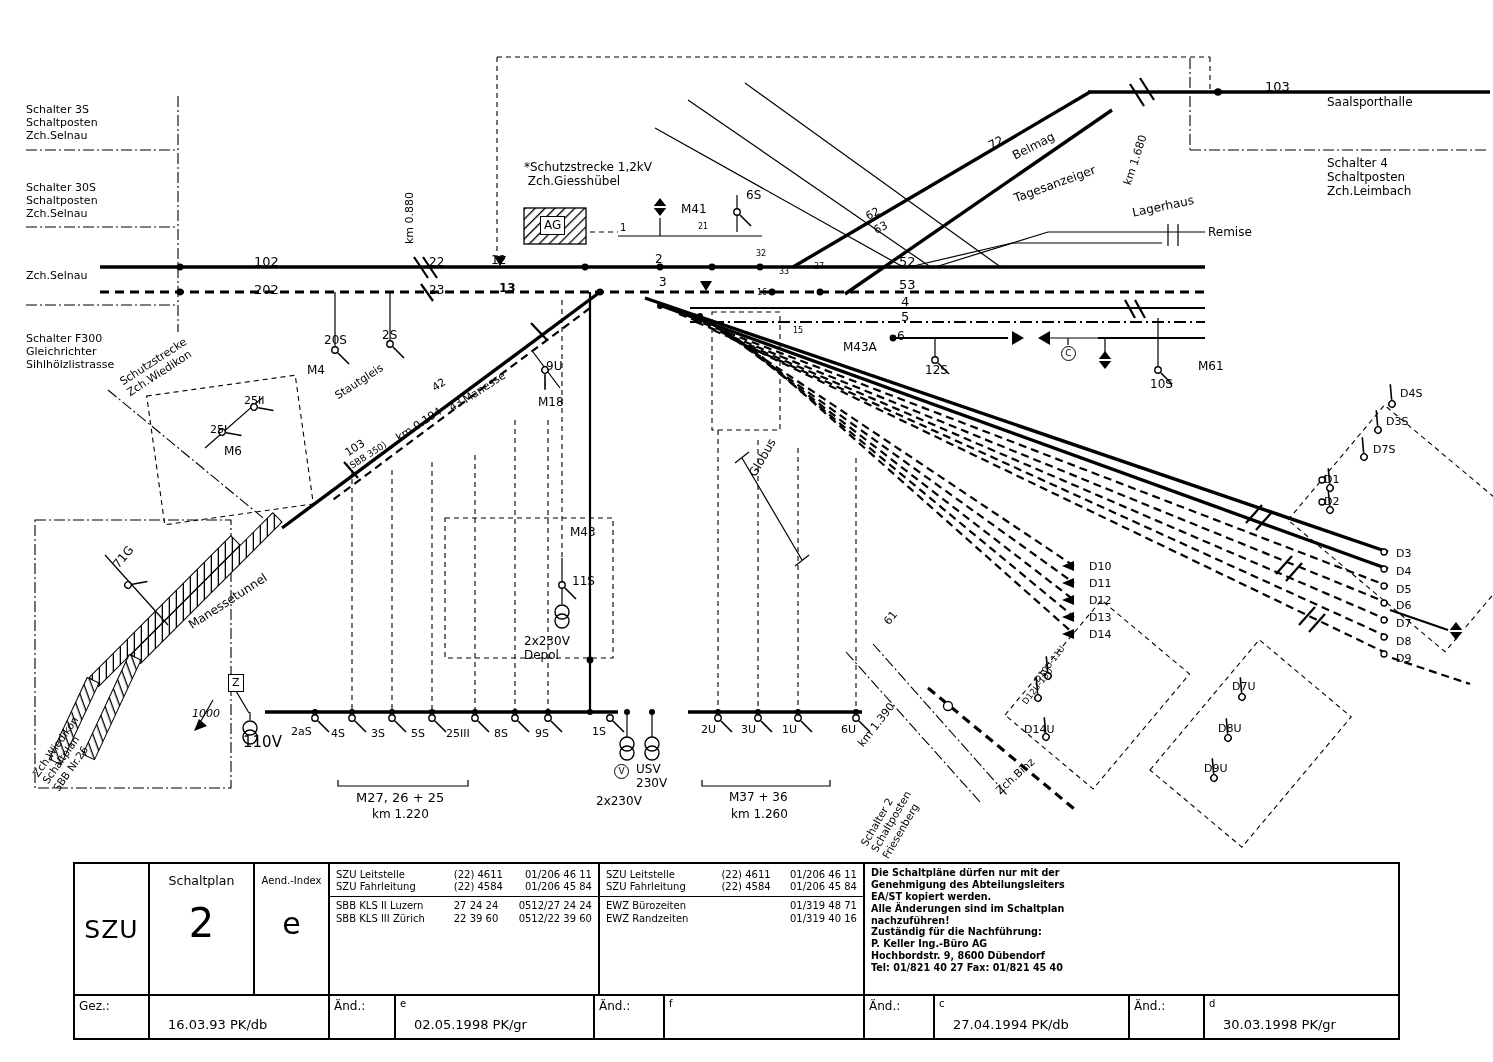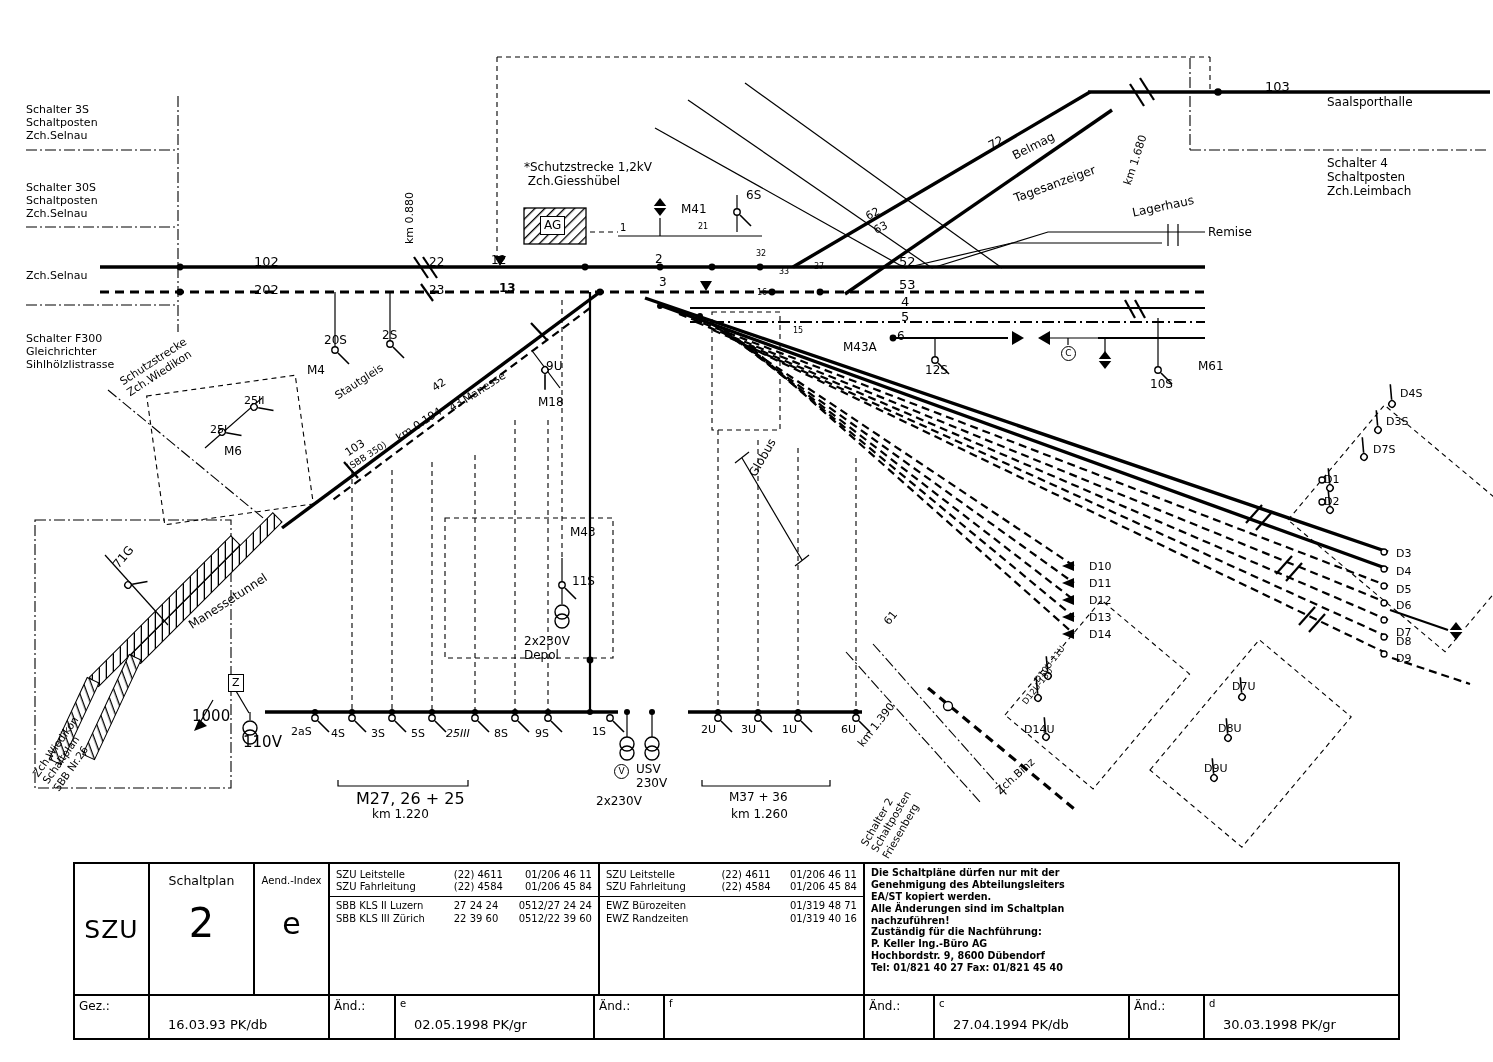--- a/index.html
+++ b/index.html
@@ -390,35 +390,35 @@
       <div class="lbl" style="left: 572px; top: 574px; font-size: 12px;">11S</div>
       <div class="lbl" style="left: 524px; top: 634px; font-size: 12px;">2x230V
 Depol</div>
       <div class="lbl" style="left: 746px; top: 472px; font-size: 12px; transform: rotate(-60deg);">Globus</div>
       <div class="lbl" style="left: 110px; top: 562px; font-size: 12px; transform: rotate(-50deg);">71G</div>
       <div class="lbl" style="left: 186px; top: 620px; font-size: 12px; transform: rotate(-33deg);">Manessetunnel</div>
       <div class="lbl" style="left: 30px; top: 772px; font-size: 10.5px; transform: rotate(-55deg);">Zch.Wiedikon
 Schaltplan
 SBB Nr.26</div>
       <div class="lbl boxed" style="left: 228px; top: 674px; font-size: 11px;">Z</div>
-      <div class="lbl" style="left: 192px; top: 708px; font-size: 15px;">1000</div>
+      <div class="lbl" style="left: 192px; top: 708px; font-size: 11px; font-style: italic;">1000</div>
       <div class="lbl" style="left: 243px; top: 734px; font-size: 15px;">110V</div>
       <div class="lbl" style="left: 291px; top: 726px; font-size: 11px;">2aS</div>
       <div class="lbl" style="left: 331px; top: 728px; font-size: 11px;">4S</div>
       <div class="lbl" style="left: 371px; top: 728px; font-size: 11px;">3S</div>
       <div class="lbl" style="left: 411px; top: 728px; font-size: 11px;">5S</div>
-      <div class="lbl" style="left: 446px; top: 728px; font-size: 11px; font-style: italic;">25III</div>
+      <div class="lbl" style="left: 446px; top: 728px; font-size: 11px;">25III</div>
       <div class="lbl" style="left: 494px; top: 728px; font-size: 11px;">8S</div>
       <div class="lbl" style="left: 535px; top: 728px; font-size: 11px;">9S</div>
       <div class="lbl" style="left: 592px; top: 726px; font-size: 11px;">1S</div>
       <div class="lbl" style="left: 636px; top: 762px; font-size: 12px;">USV
 230V</div>
       <div class="lbl circled" style="left: 614px; top: 764px; font-size: 9px;">V</div>
       <div class="lbl" style="left: 596px; top: 794px; font-size: 12px;">2x230V</div>
-      <div class="lbl" style="left: 356px; top: 790px; font-size: 16px;">M27, 26 + 25</div>
+      <div class="lbl" style="left: 356px; top: 790px; font-size: 13px;">M27, 26 + 25</div>
       <div class="lbl" style="left: 372px; top: 807px; font-size: 12px;">km 1.220</div>
       <div class="lbl" style="left: 701px; top: 724px; font-size: 11px;">2U</div>
       <div class="lbl" style="left: 741px; top: 724px; font-size: 11px;">3U</div>
       <div class="lbl" style="left: 782px; top: 724px; font-size: 11px;">1U</div>
       <div class="lbl" style="left: 841px; top: 724px; font-size: 11px;">6U</div>
       <div class="lbl" style="left: 729px; top: 790px; font-size: 12px;">M37 + 36</div>
       <div class="lbl" style="left: 731px; top: 807px; font-size: 12px;">km 1.260</div>
       <div class="lbl" style="left: 856px; top: 742px; font-size: 11px; transform: rotate(-52deg);">km 1.390</div>
       <div class="lbl" style="left: 858px; top: 842px; font-size: 10.5px; transform: rotate(-60deg);">Schalter 2
 Schaltposten
@@ -426,21 +426,21 @@
       <div class="lbl" style="left: 994px; top: 788px; font-size: 11px; transform: rotate(-42deg);">Zch.Binz</div>
       <div class="lbl" style="left: 1400px; top: 388px; font-size: 11px;">D4S</div>
       <div class="lbl" style="left: 1386px; top: 416px; font-size: 11px;">D3S</div>
       <div class="lbl" style="left: 1373px; top: 444px; font-size: 11px;">D7S</div>
       <div class="lbl" style="left: 1324px; top: 474px; font-size: 11px;">D1</div>
       <div class="lbl" style="left: 1324px; top: 496px; font-size: 11px;">D2</div>
       <div class="lbl" style="left: 1396px; top: 548px; font-size: 11px;">D3</div>
       <div class="lbl" style="left: 1396px; top: 566px; font-size: 11px;">D4</div>
       <div class="lbl" style="left: 1396px; top: 584px; font-size: 11px;">D5</div>
       <div class="lbl" style="left: 1396px; top: 600px; font-size: 11px;">D6</div>
-      <div class="lbl" style="left: 1396px; top: 618px; font-size: 11px; margin-top: 9px;">D7</div>
+      <div class="lbl" style="left: 1396px; top: 618px; font-size: 11px;">D7</div>
       <div class="lbl" style="left: 1396px; top: 636px; font-size: 11px;">D8</div>
       <div class="lbl" style="left: 1396px; top: 653px; font-size: 11px;">D9</div>
       <div class="lbl" style="left: 1089px; top: 561px; font-size: 11px;">D10</div>
       <div class="lbl" style="left: 1089px; top: 578px; font-size: 11px;">D11</div>
       <div class="lbl" style="left: 1089px; top: 595px; font-size: 11px;">D12</div>
       <div class="lbl" style="left: 1089px; top: 612px; font-size: 11px;">D13</div>
       <div class="lbl" style="left: 1089px; top: 629px; font-size: 11px;">D14</div>
       <div class="lbl" style="left: 1232px; top: 681px; font-size: 11px;">D7U</div>
       <div class="lbl" style="left: 1218px; top: 723px; font-size: 11px;">D8U</div>
       <div class="lbl" style="left: 1204px; top: 763px; font-size: 11px;">D9U</div>

